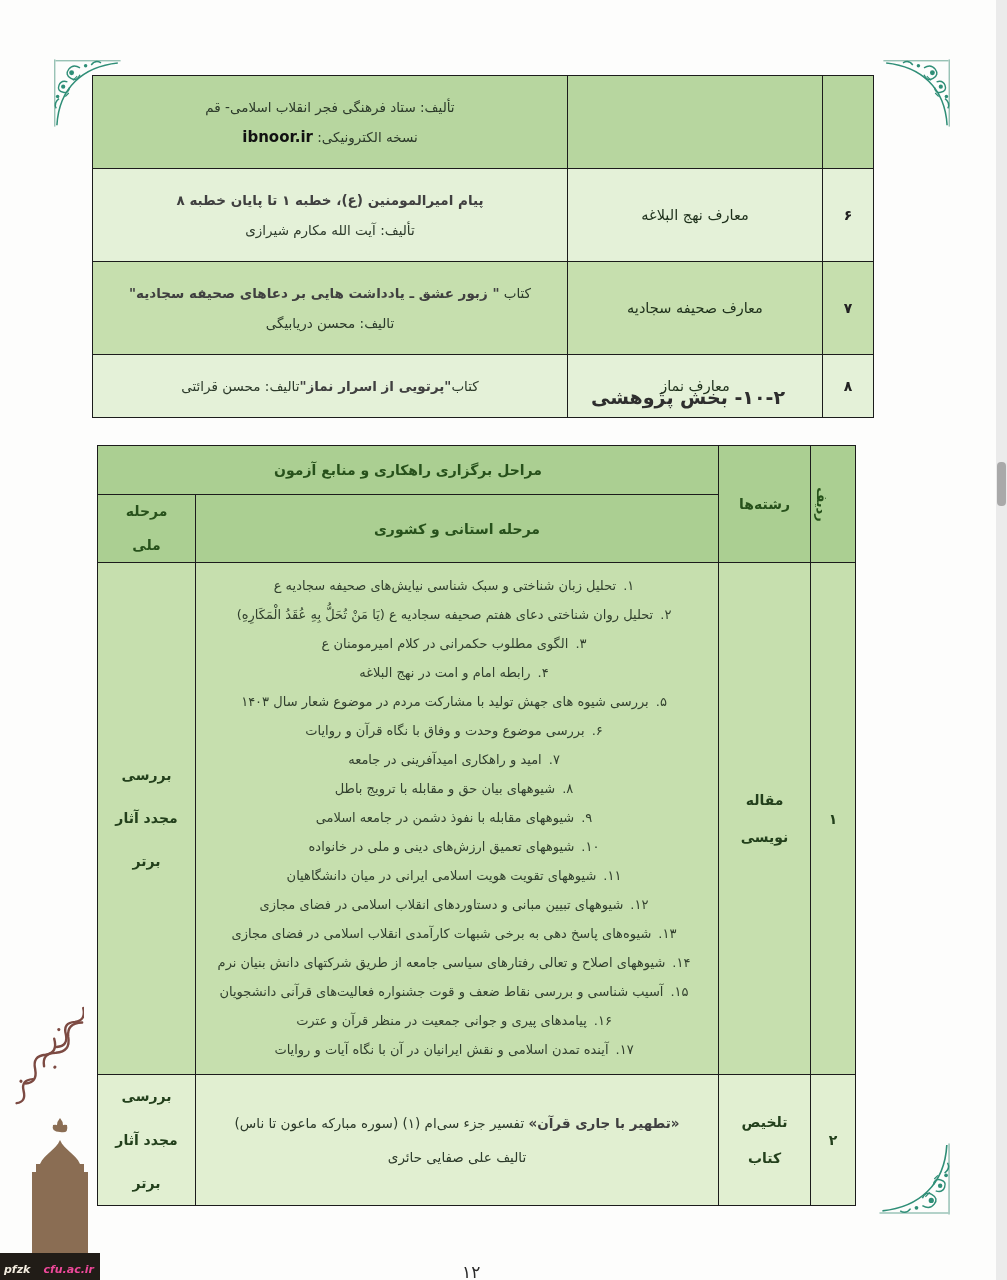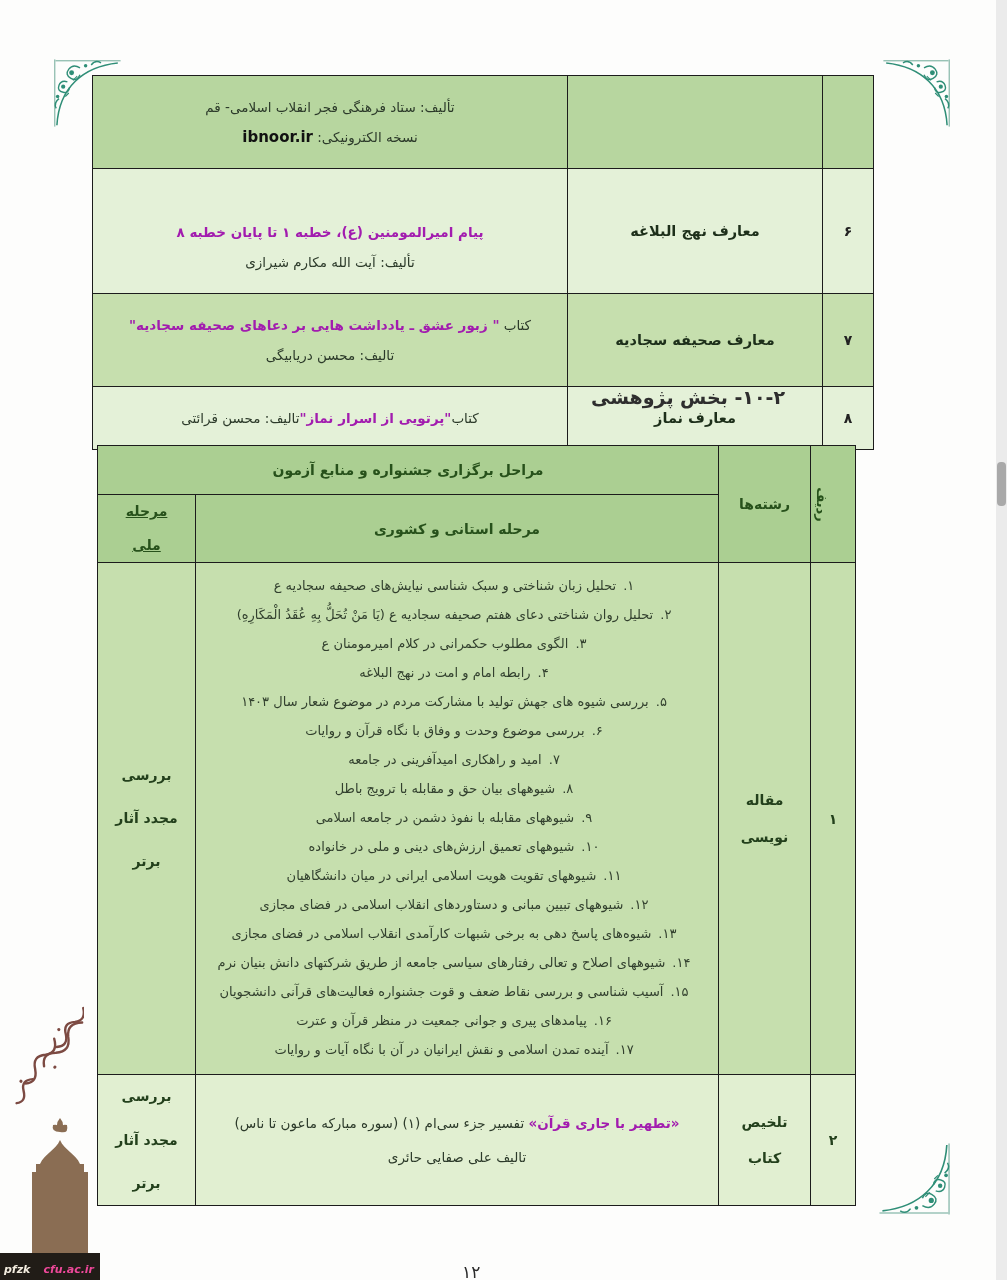--- a/index.html
+++ b/index.html
@@ -15,24 +15,24 @@
   .orn{position:absolute;pointer-events:none;}
 
   
   table{border-collapse:collapse;table-layout:fixed;direction:rtl;}
   td{border:1.5px solid #1c1c1c;vertical-align:middle;padding:16px;}
   .t1{position:absolute;left:92px;top:75px;width:781px;}
   .t1 td{font-size:13.5px;color:#2c3a2a;text-align:center;}
   .t1 .r-dark td{background:#b7d69f;}
   .t1 .r-light td{background:#e4f1d8;}
   .t1 .r-mid td{background:#c6dfae;}
-  .t1 .cat{font-weight:bold;font-size:14.5px;color:#1d2f1a;}
+  .t1 .cat{font-weight:normal;font-size:14.5px;color:#1d2f1a;}
   .t1 .num{font-size:14px;font-weight:bold;color:#222;}
   .line{display:block;line-height:30px;}
-  .b{font-weight:bold;color:#a21caf;margin-top:32px;}
+  .b{font-weight:bold;color:#404040;}
   .latin-bold{font-weight:bold;font-size:15px;color:#111;}
 
   
   .heading{position:absolute;right:222px;top:386px;font-size:19px;font-weight:bold;
            color:#2e2e2e;direction:rtl;}
 
   
   .t2{position:absolute;left:97px;top:445px;width:758px;}
   .t2 td{font-size:14px;color:#23401c;text-align:center;}
   .t2 .hdr{background:#abcf92;font-weight:bold;color:#27511b;}
@@ -143,25 +143,25 @@
     <colgroup>
         <col style="width:45px">
         <col style="width:92px">
         <col style="width:523px">
         <col style="width:98px">
       </colgroup>
     <tbody>
         <tr style="height:40px">
       <td class="hdr" rowspan="2"><span class="radif-vert">ردیف</span></td>
       <td class="hdr" rowspan="2">رشته‌ها</td>
-      <td class="hdr" colspan="2">مراحل برگزاری جشنواره و منابع آزمون</td>
+      <td class="hdr" colspan="2">مراحل برگزاری راهکاری و منابع آزمون</td>
     </tr>
     <tr style="height:60px">
       <td class="hdr">مرحله استانی و کشوری</td>
-      <td class="hdr" style="padding:0 18px;line-height:2.4;text-decoration:underline;">مرحله ملی</td>
+      <td class="hdr" style="padding:0 18px;line-height:2.4;">مرحله ملی</td>
     </tr>
     <tr class="row1" style="height:512px">
       <td class="num2">۱</td>
       <td class="field-cell">مقاله نویسی</td>
       <td class="topics-cell">
             <span class="topic-line"><span class="topic-num">۱.</span><span>تحلیل زبان شناختی و سبک شناسی نیایش‌های صحیفه سجادیه ع</span></span>
             <span class="topic-line"><span class="topic-num">۲.</span><span>تحلیل روان شناختی دعای هفتم صحیفه سجادیه ع (یَا مَنْ تُحَلُّ بِهِ عُقَدُ الْمَکَارِهِ)</span></span>
             <span class="topic-line"><span class="topic-num">۳.</span><span>الگوی مطلوب حکمرانی در کلام امیرمومنان ع</span></span>
             <span class="topic-line"><span class="topic-num">۴.</span><span>رابطه امام و امت در نهج البلاغه</span></span>
             <span class="topic-line"><span class="topic-num">۵.</span><span>بررسی شیوه های جهش تولید با مشارکت مردم در موضوع شعار سال ۱۴۰۳</span></span>

